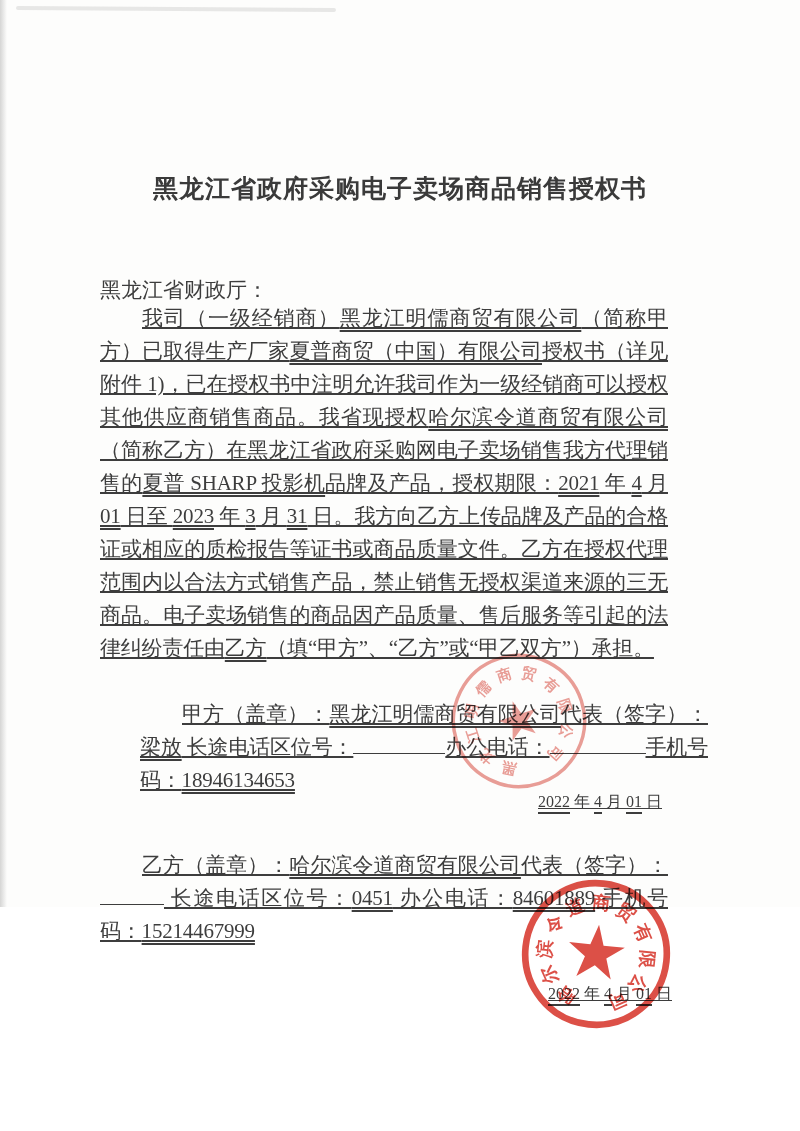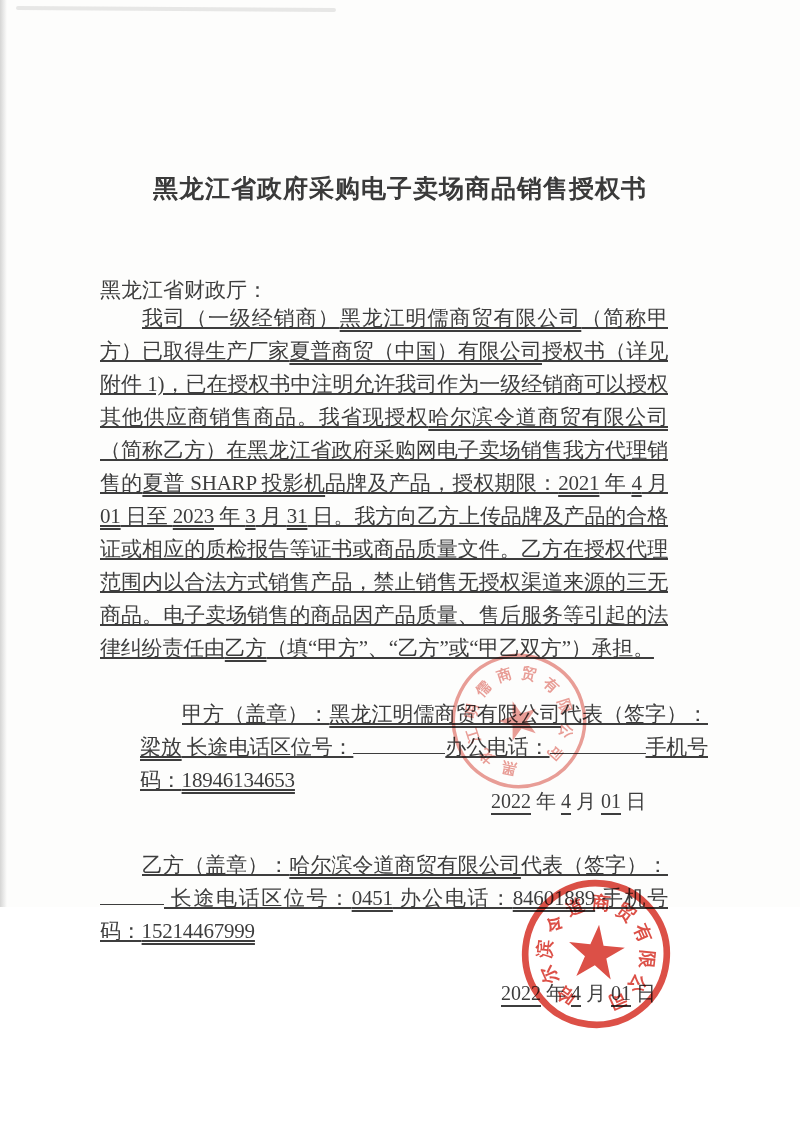--- a/index.html
+++ b/index.html
@@ -42,23 +42,23 @@
     font-size: 21px; line-height: 33px;
     text-align: justify; text-justify: inter-ideograph;
     text-indent: 2em;
     letter-spacing: -0.2px;
     text-decoration: underline;
   }
   .body-para  { top: 302px; }
   .party-a    { top: 698px; margin-left: 40px; }
   .party-b    { top: 849px; }
   .date-line {
-    position: absolute; left: 100px; width: 568px;
-    font-size: 20px; line-height: 33px;
-    text-align: right; box-sizing: border-box;
+    position: absolute; left: 116px; width: 568px;
+    font-size: 16px; line-height: 33px;
+    text-align: right; box-sizing: border-box; text-decoration: underline;
   }
   .party-a-date { top: 785px; padding-right: 22px; }
   .party-b-date { top: 977px; padding-right: 12px; }
   .u {
     text-decoration: underline;
     text-decoration-thickness: 1.5px;
     text-underline-offset: 5px;
   }
   .blank {
     display: inline-block;

